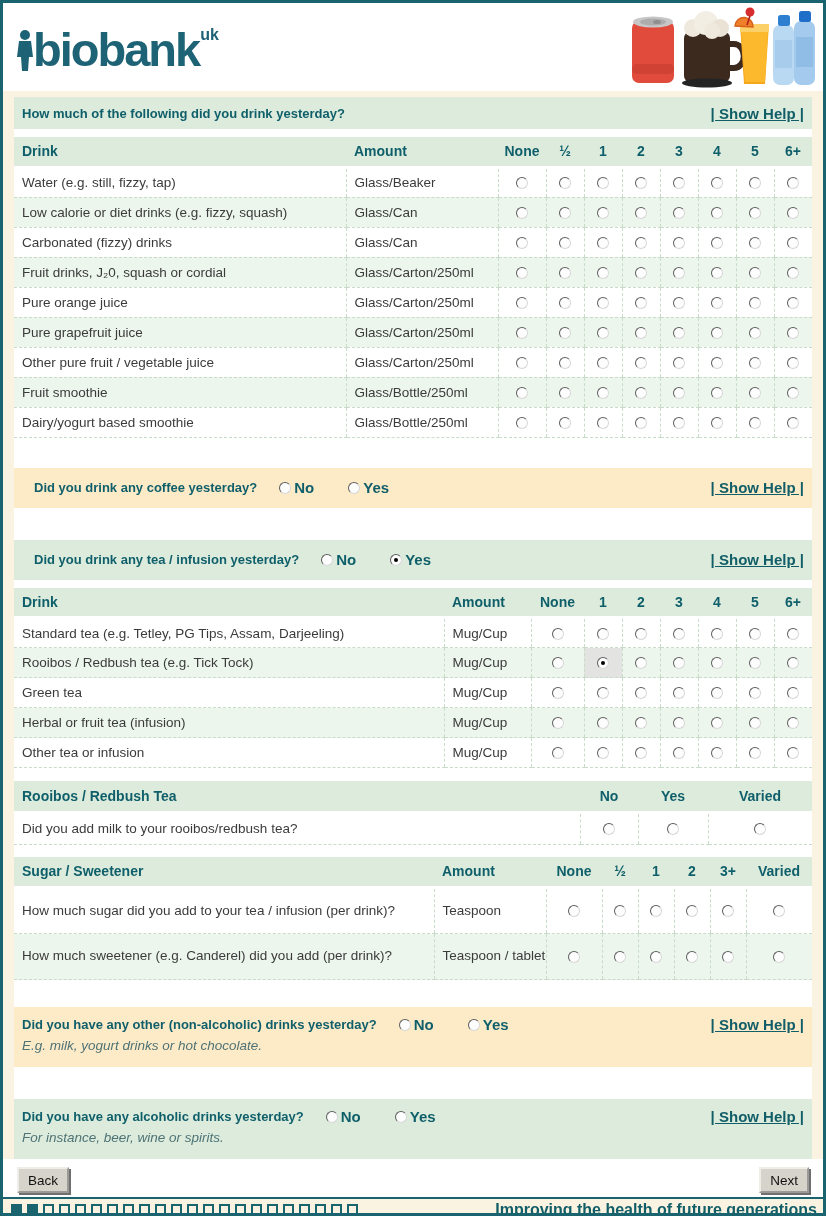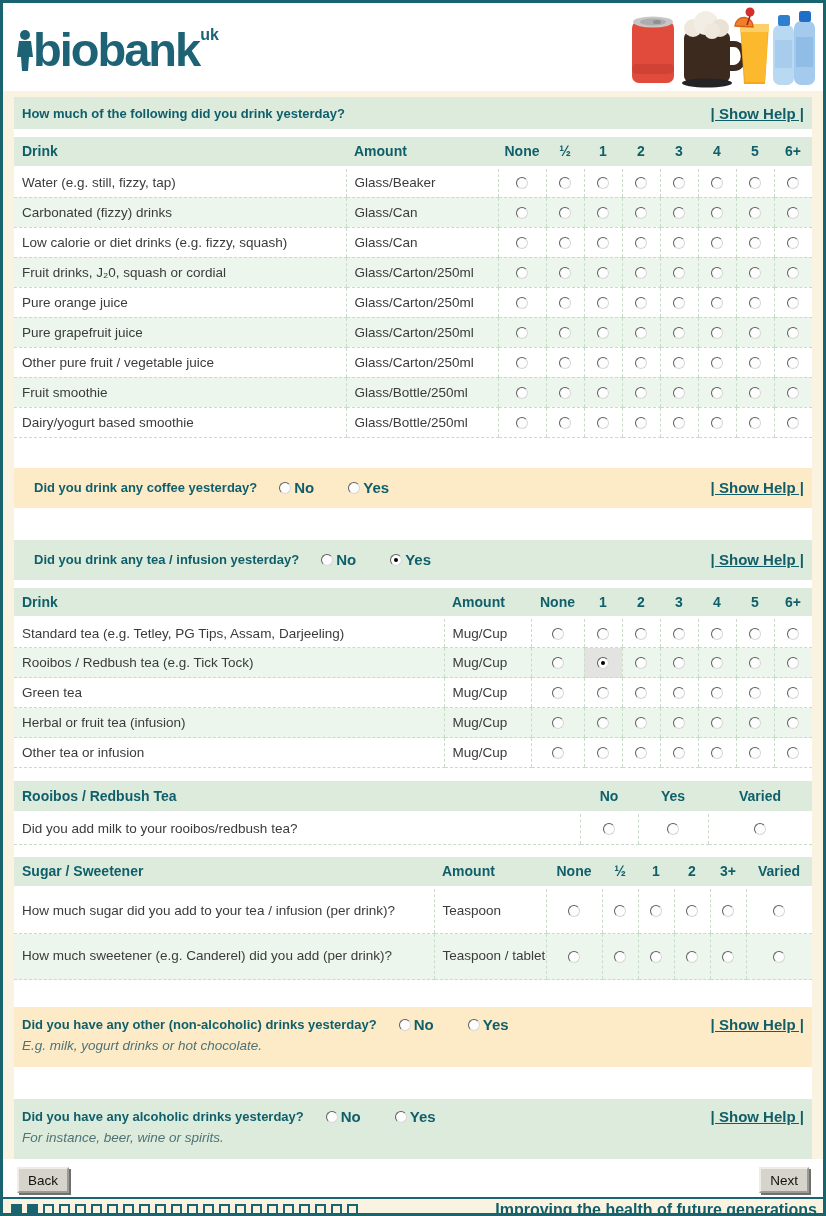--- a/index.html
+++ b/index.html
@@ -166,33 +166,33 @@
       <td class="radio-cell"><span class="radio"></span></td>
           <td class="radio-cell"><span class="radio"></span></td>
           <td class="radio-cell"><span class="radio"></span></td>
           <td class="radio-cell"><span class="radio"></span></td>
           <td class="radio-cell"><span class="radio"></span></td>
           <td class="radio-cell"><span class="radio"></span></td>
           <td class="radio-cell"><span class="radio"></span></td>
           <td class="radio-cell"><span class="radio"></span></td>
         </tr>
       <tr>
+        <td class="drink-cell">Low calorie or diet drinks (e.g. fizzy, squash)</td>
+        <td class="amount-cell">Glass/Can</td>
+      <td class="radio-cell"><span class="radio"></span></td>
+          <td class="radio-cell"><span class="radio"></span></td>
+          <td class="radio-cell"><span class="radio"></span></td>
+          <td class="radio-cell"><span class="radio"></span></td>
+          <td class="radio-cell"><span class="radio"></span></td>
+          <td class="radio-cell"><span class="radio"></span></td>
+          <td class="radio-cell"><span class="radio"></span></td>
+          <td class="radio-cell"><span class="radio"></span></td>
+        </tr>
+      <tr>
         <td class="drink-cell">Carbonated (fizzy) drinks</td>
-        <td class="amount-cell">Glass/Can</td>
-      <td class="radio-cell"><span class="radio"></span></td>
-          <td class="radio-cell"><span class="radio"></span></td>
-          <td class="radio-cell"><span class="radio"></span></td>
-          <td class="radio-cell"><span class="radio"></span></td>
-          <td class="radio-cell"><span class="radio"></span></td>
-          <td class="radio-cell"><span class="radio"></span></td>
-          <td class="radio-cell"><span class="radio"></span></td>
-          <td class="radio-cell"><span class="radio"></span></td>
-        </tr>
-      <tr>
-        <td class="drink-cell">Low calorie or diet drinks (e.g. fizzy, squash)</td>
         <td class="amount-cell">Glass/Can</td>
       <td class="radio-cell"><span class="radio"></span></td>
           <td class="radio-cell"><span class="radio"></span></td>
           <td class="radio-cell"><span class="radio"></span></td>
           <td class="radio-cell"><span class="radio"></span></td>
           <td class="radio-cell"><span class="radio"></span></td>
           <td class="radio-cell"><span class="radio"></span></td>
           <td class="radio-cell"><span class="radio"></span></td>
           <td class="radio-cell"><span class="radio"></span></td>
         </tr>

